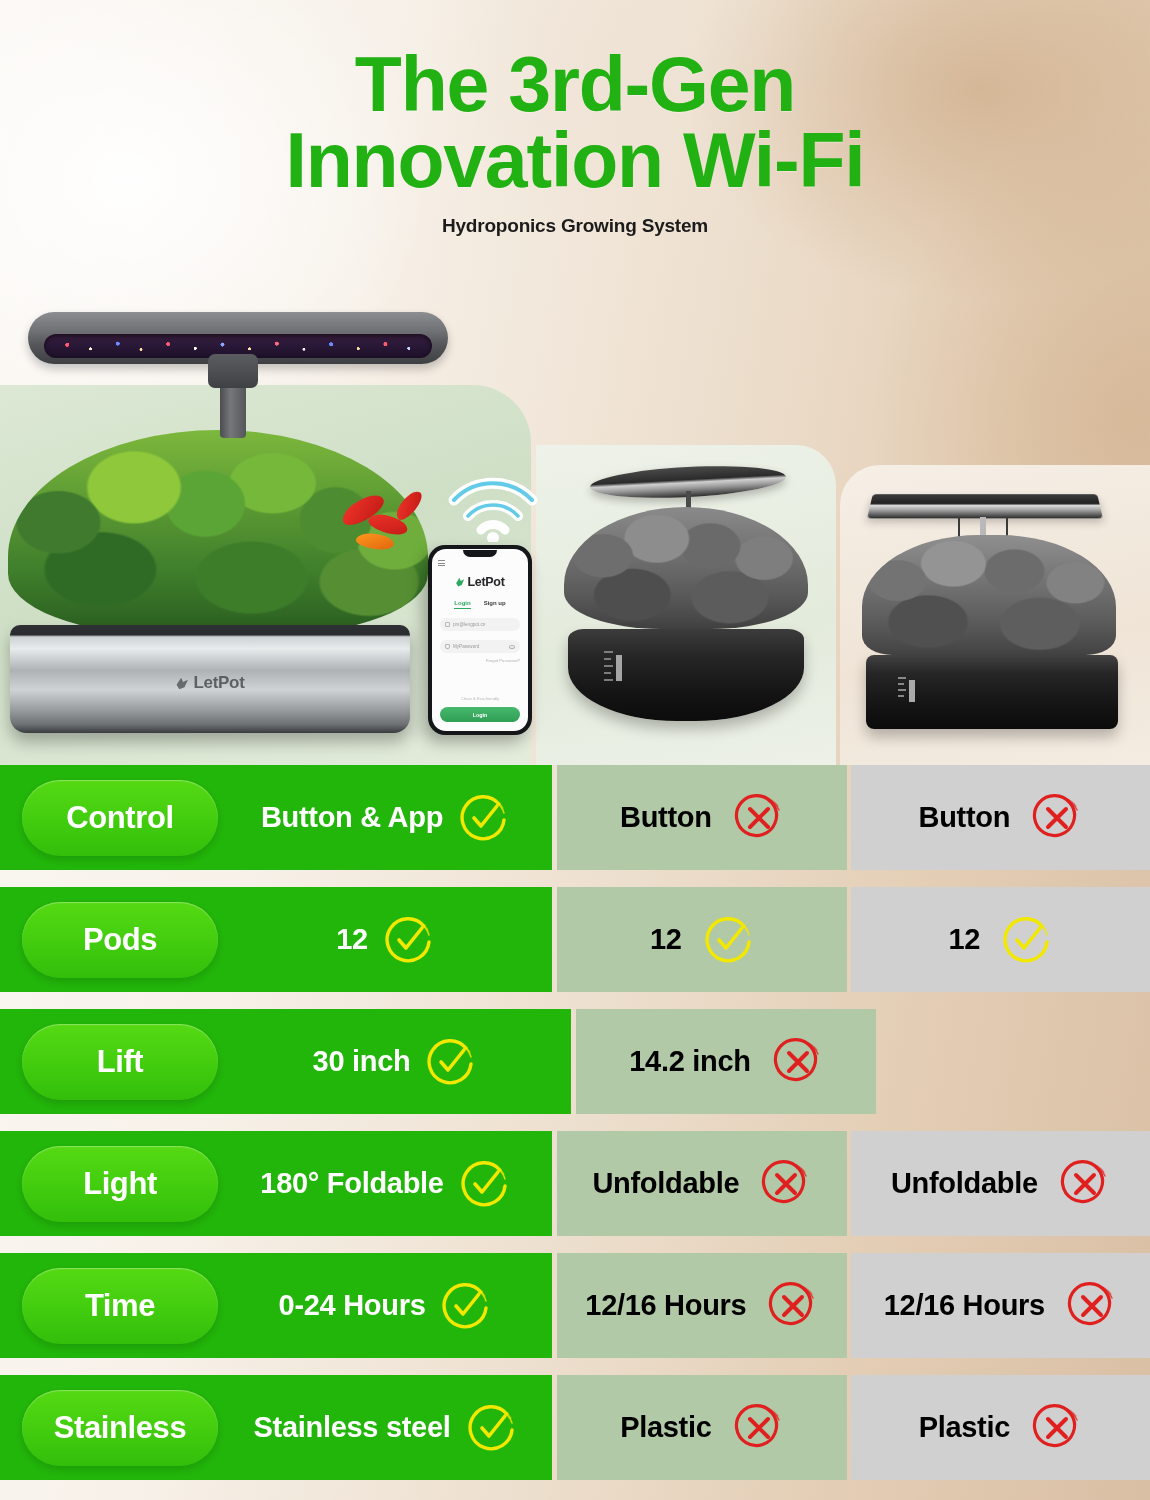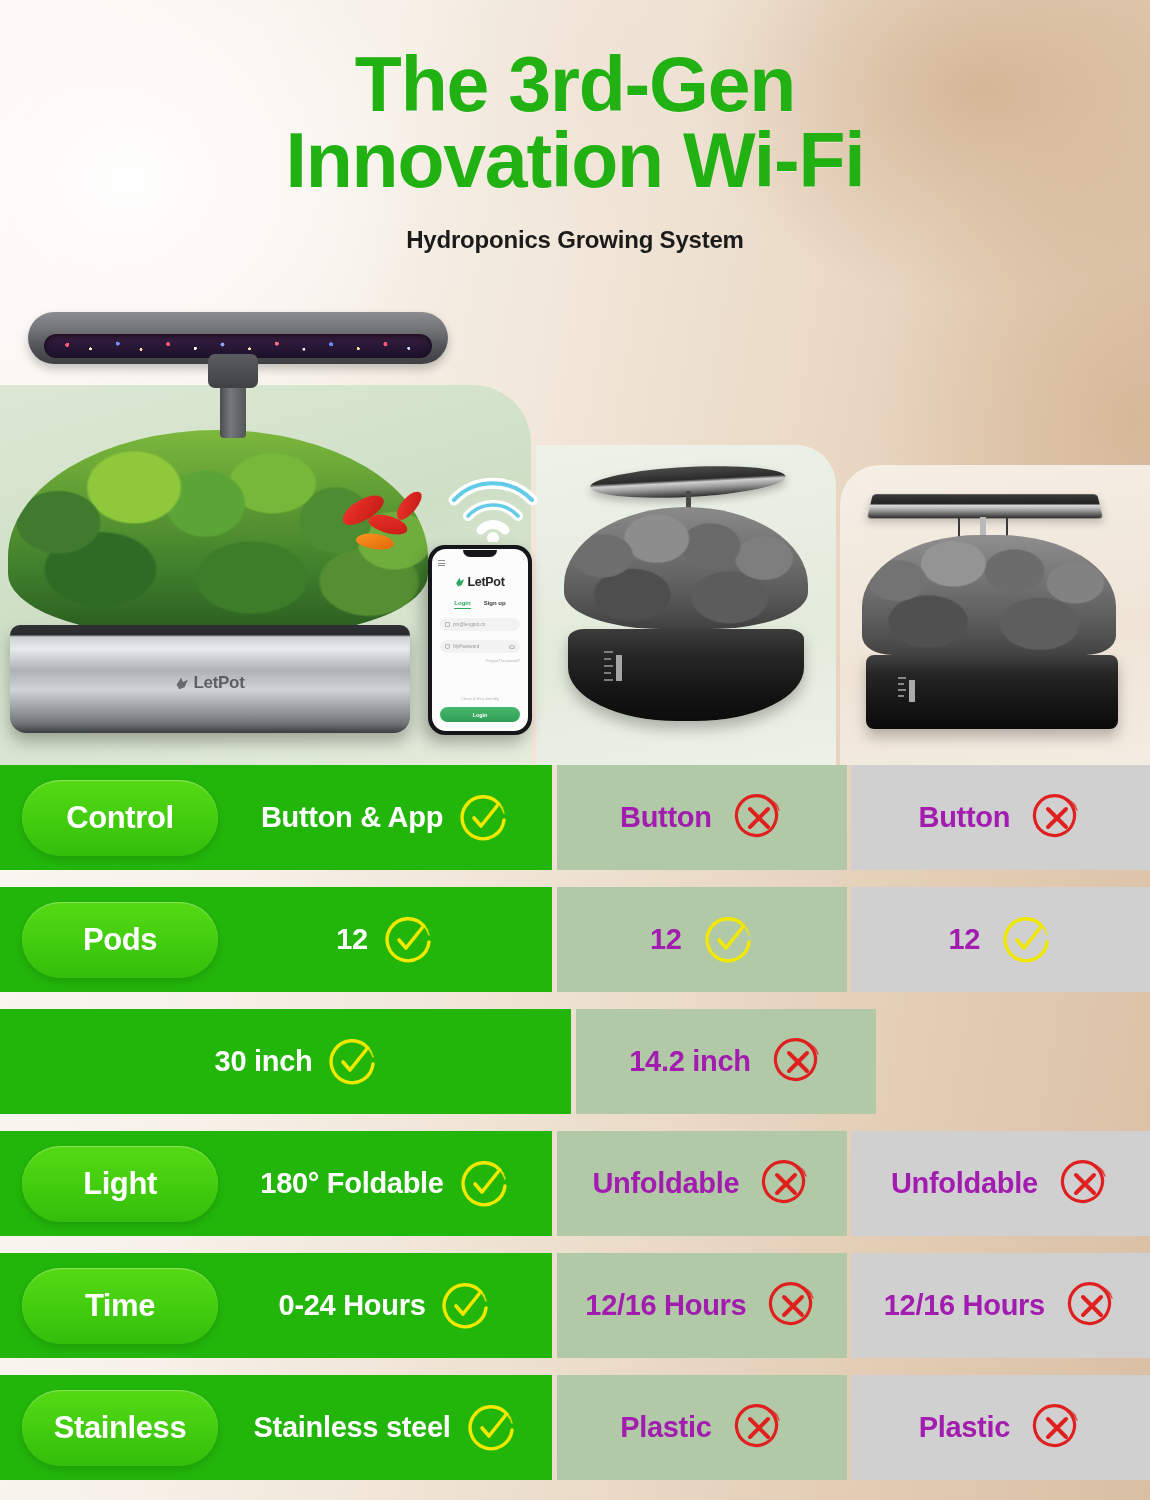--- a/index.html
+++ b/index.html
@@ -34,23 +34,23 @@
   }
   .title-line {
     color: #22b112;
     font-size: 77px;
     line-height: 0.99;
     font-weight: 700;
     letter-spacing: -1.2px;
     text-shadow: 0 1px 0 rgba(255,255,255,0.35);
   }
   .subtitle {
-    margin-top: 28px;
+    margin-top: 17px;
     color: #1b1b1b;
-    font-size: 24px;
+    font-size: 19px;
     font-weight: 600;
     letter-spacing: -0.2px;
   }
 
   
   .images {
     position: absolute;
     top: 280px; left: 0;
     width: 1150px;
     height: 485px;
@@ -480,21 +480,21 @@
     padding-right: 0;
   }
   .val-text {
     color: #ffffff;
     font-size: 29px;
     font-weight: 600;
     letter-spacing: -0.3px;
     white-space: nowrap;
   }
   .val-text-dark {
-    color: #a21caf;
+    color: #000000;
     font-size: 29px;
     font-weight: 600;
     letter-spacing: -0.3px;
     white-space: nowrap;
   }
   .mark { width: 50px; height: 50px; flex: 0 0 auto; }
 </style>
 </head>
 <body>
 
@@ -655,20 +655,21 @@
           <svg class="mark" viewBox="0 0 50 50">
             <path d="M40 11 A21 21 0 1 0 45 27" fill="none" stroke="#f2e800" stroke-width="3.4" stroke-linecap="round"></path>
             <path d="M36 8 A22 22 0 0 1 45 20" fill="none" stroke="#f2e800" stroke-width="1.5" stroke-linecap="round" opacity="0.85"></path>
             <path d="M33 6 A24 24 0 0 1 44 15" fill="none" stroke="#f2e800" stroke-width="1.1" stroke-linecap="round" opacity="0.6"></path>
             <path d="M15 25 L22 33 L38 13" fill="none" stroke="#f2e800" stroke-width="3.6" stroke-linecap="round" stroke-linejoin="round"></path>
           </svg>
         </div>
       </div>
       <div class="row">
         <div class="cell cell-main">
+          <div class="pill">Lift</div>
           <div class="main-val">
             <span class="val-text">30 inch</span>
             <svg class="mark" viewBox="0 0 50 50">
               <path d="M40 11 A21 21 0 1 0 45 27" fill="none" stroke="#f2e800" stroke-width="3.4" stroke-linecap="round"></path>
               <path d="M36 8 A22 22 0 0 1 45 20" fill="none" stroke="#f2e800" stroke-width="1.5" stroke-linecap="round" opacity="0.85"></path>
               <path d="M33 6 A24 24 0 0 1 44 15" fill="none" stroke="#f2e800" stroke-width="1.1" stroke-linecap="round" opacity="0.6"></path>
               <path d="M15 25 L22 33 L38 13" fill="none" stroke="#f2e800" stroke-width="3.6" stroke-linecap="round" stroke-linejoin="round"></path>
             </svg>
           </div>
         </div>

